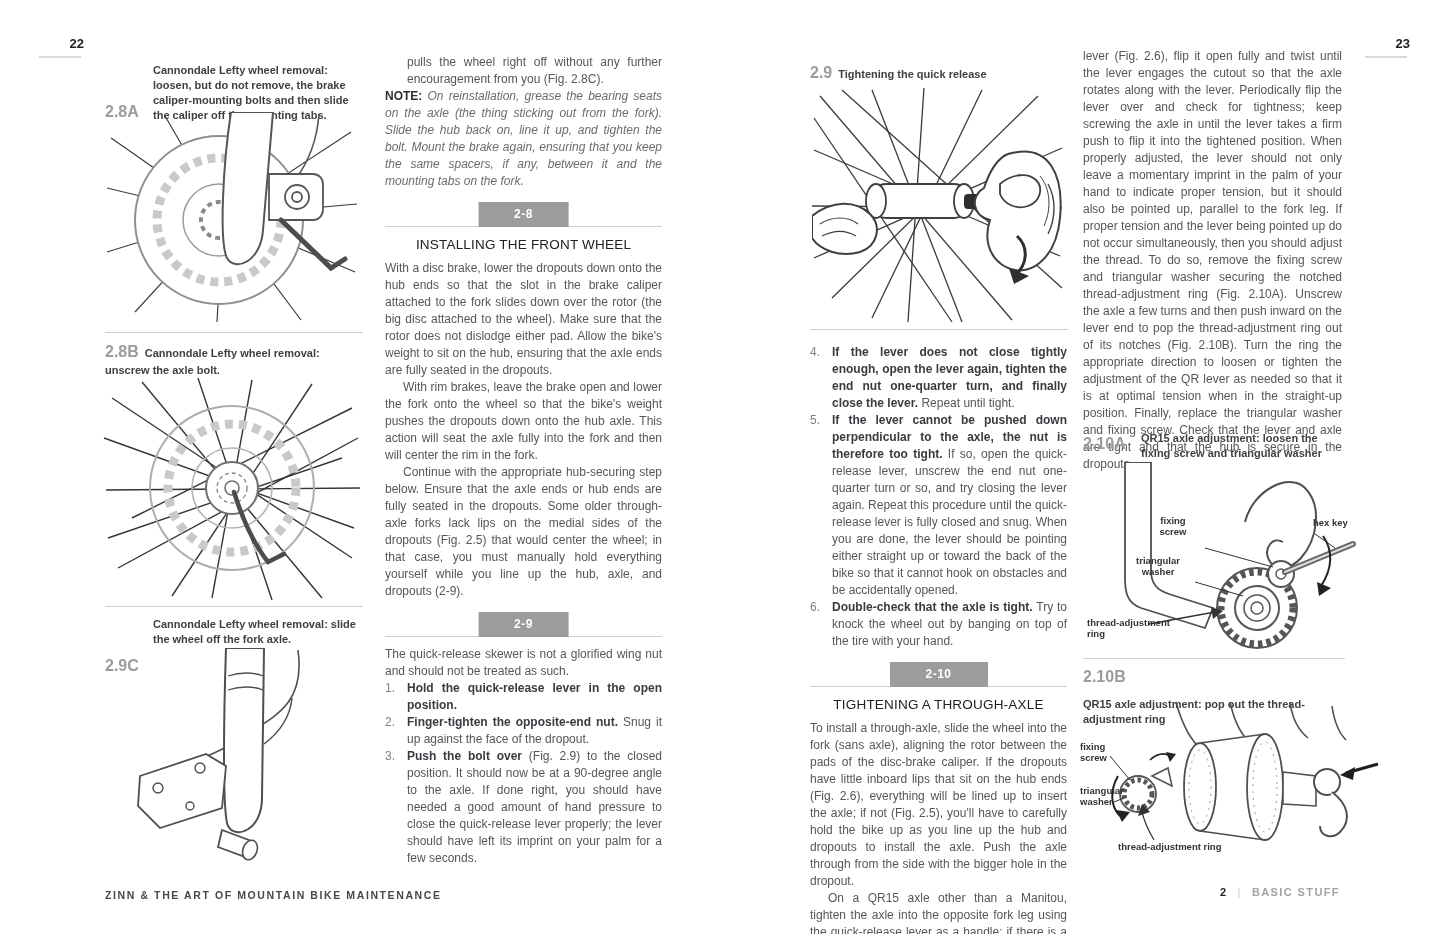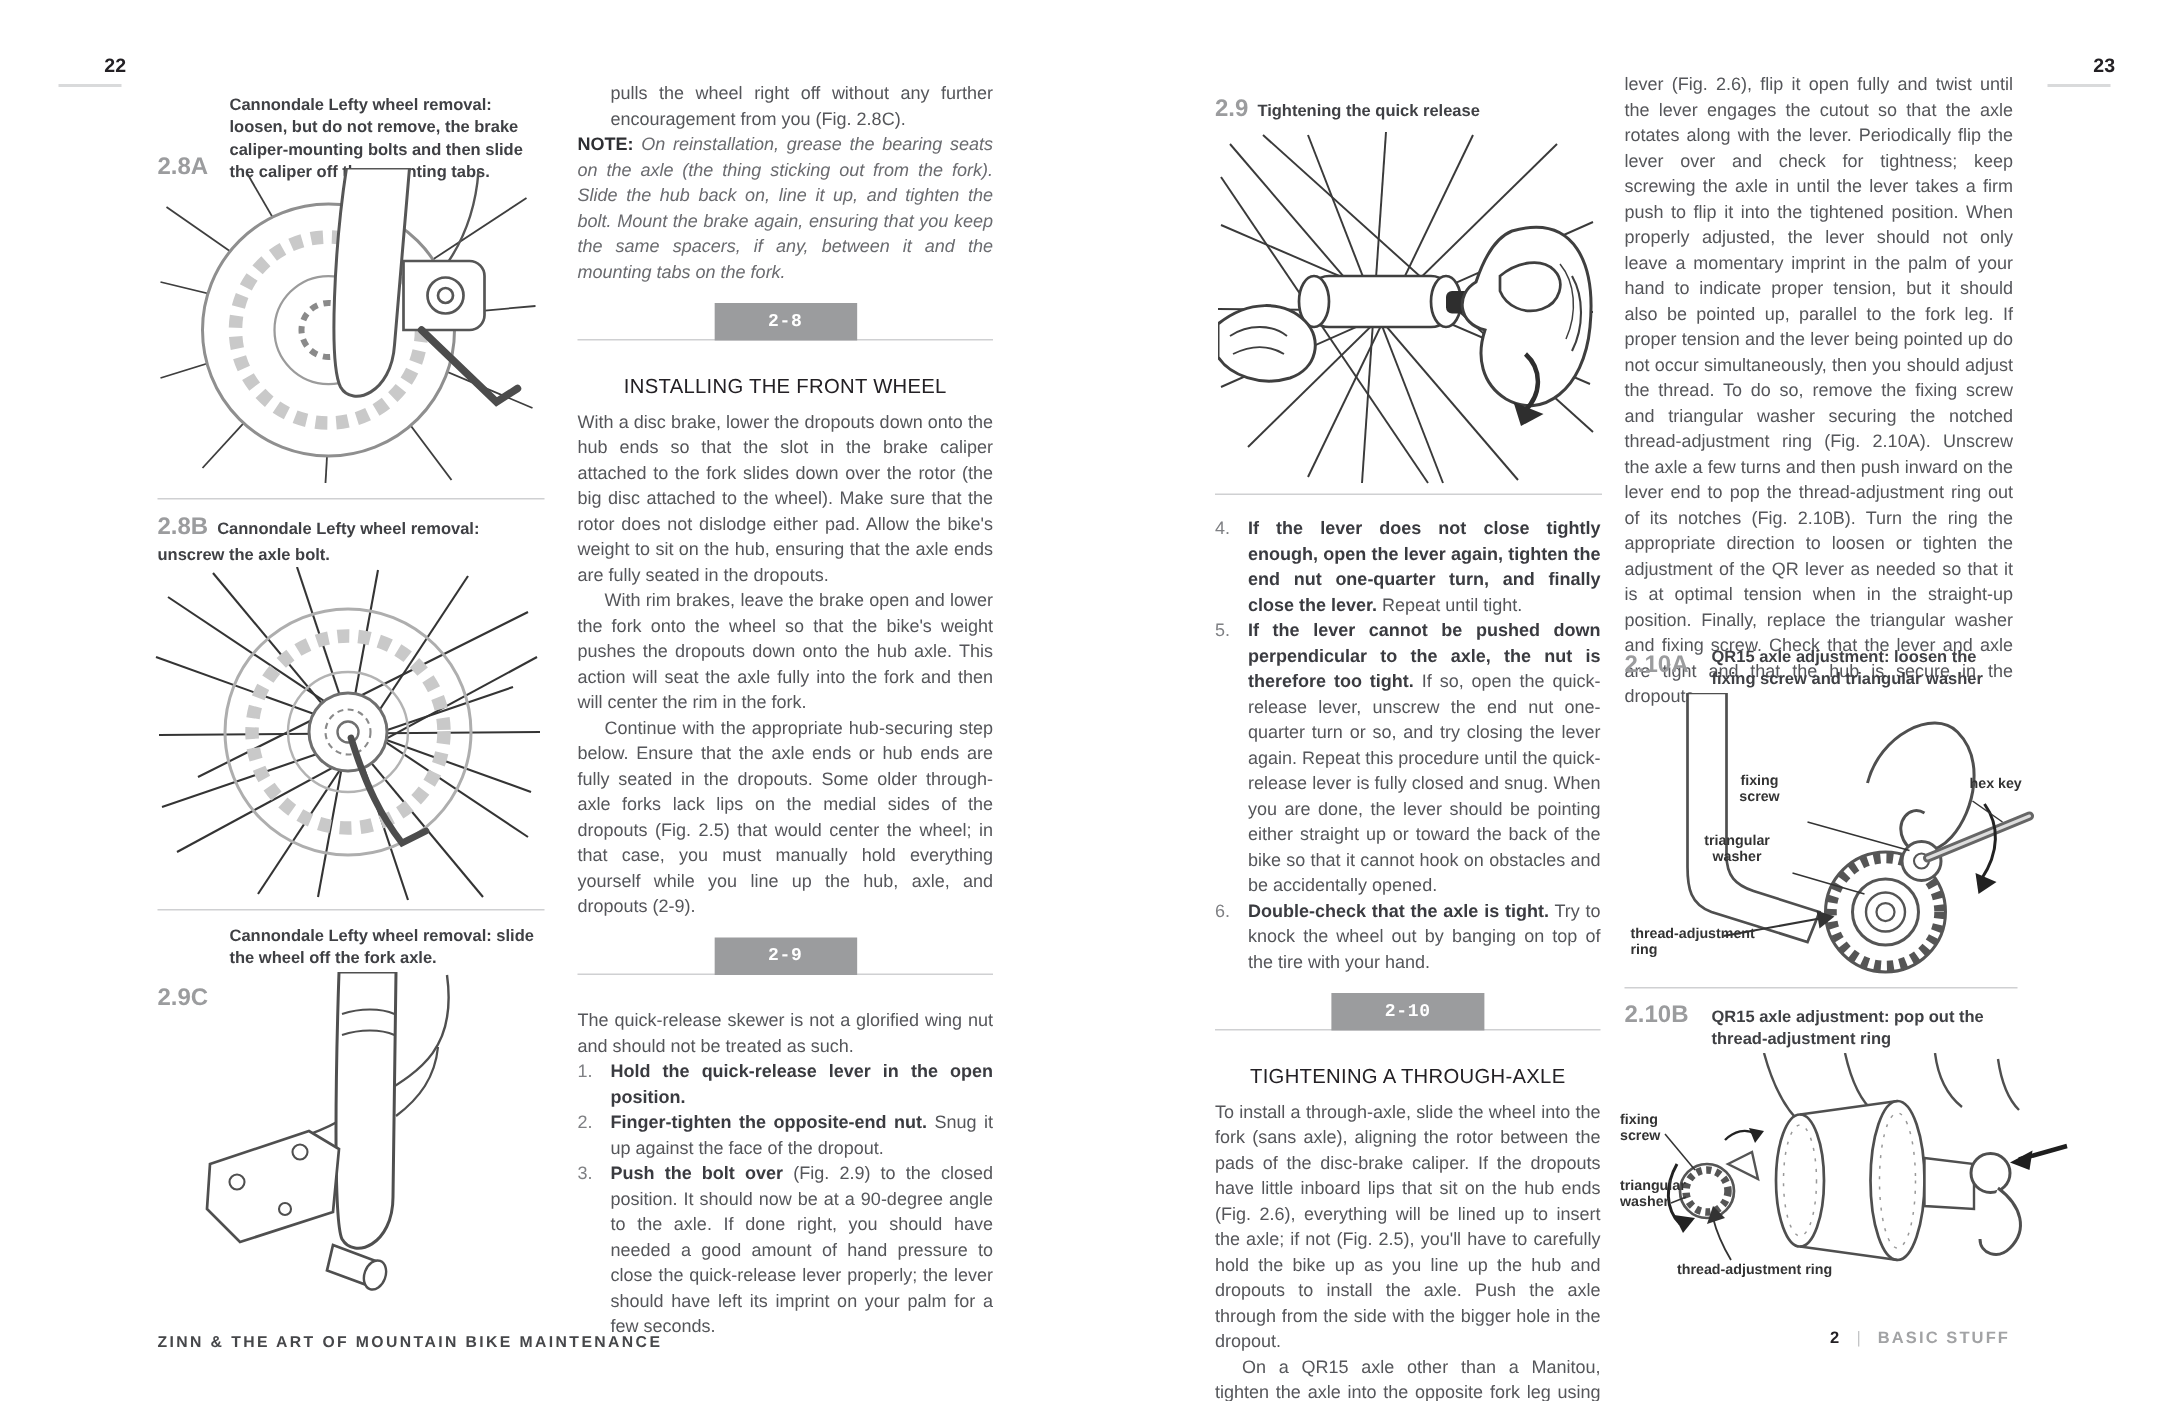--- a/index.html
+++ b/index.html
@@ -12,21 +12,21 @@
   .pagenum{font-weight:bold;font-size:13px;color:#232024;text-align:right;width:48px;}
   .pagenum-line{width:42px;height:2px;background:#d9dadb;margin:5px auto 0;}
   
   .col{font-size:12px;line-height:17px;color:#55565a;text-align:justify;}
   .para{margin:0;}
   .indent{text-indent:18px;}
   .cont{padding-left:22px;}
   .note-label{font-weight:bold;color:#2e2f33;font-style:normal;}
   .note-text{font-style:italic;color:#6a6b6f;}
   
-  .badge-wrap{position:relative;height:26px;margin:11px 0 22px;font-family:Liberation Mono, monospace;}
+  .badge-wrap{position:relative;height:26px;margin:11px 0 9px;}
   .badge-line{position:absolute;left:0;right:0;bottom:0;height:1px;background:#cfd0d2;}
   .badge{position:absolute;left:50%;transform:translateX(-50%);bottom:0;background:#9b9c9e;color:#fff;
          font-weight:bold;font-size:12px;padding:4px 36px;letter-spacing:.5px;}
   .sec-heading{font-weight:normal;color:#232024;font-size:13.5px;text-align:center;letter-spacing:.2px;margin:3px 0 7px;}
   
   .step{display:flex;margin:0;}
   .step-num{width:22px;flex:none;color:#7f8084;}
   .step-body{flex:1;text-align:justify;}
   .lead{font-weight:bold;color:#3a3b40;}
   
@@ -264,21 +264,21 @@
     <path d="M126,145 l12,4 l-10,8 z" fill="#333"></path>
   </svg>
   <div class="figlabel" style="left:66px;top:54px;width:44px;text-align:center;">fixing screw</div>
   <div class="figlabel" style="left:228px;top:56px;width:50px;">hex key</div>
   <div class="figlabel" style="left:42px;top:94px;width:62px;text-align:center;">triangular washer</div>
   <div class="figlabel" style="left:2px;top:156px;width:100px;">thread-adjustment ring</div>
 </div>
 
 <div class="abs hairline" style="left:1083px;top:658px;width:262px;"></div>
 
-<div class="abs figcap" style="left:1083px;top:668px;width:262px;">
+<div class="abs figcap" style="left:1083px;top:668px;width:262px;flex-direction:column;">
   <span class="fignum fignum-w52">2.10B</span>
   <span class="figcap-text">QR15 axle adjustment: pop out the thread-adjustment ring</span>
 </div>
 
 <div class="abs" style="left:1080px;top:702px;width:300px;height:160px;">
   <svg width="300" height="160" viewBox="0 0 300 160" style="position:absolute;left:0;top:0;">
     <g fill="none" stroke="#4f4f4f" stroke-width="1.6">
       <path d="M96,0 C102,22 110,38 122,48"></path>
       <path d="M150,0 C154,18 160,32 170,40"></path>
       <path d="M210,0 C212,16 218,28 228,36"></path>

